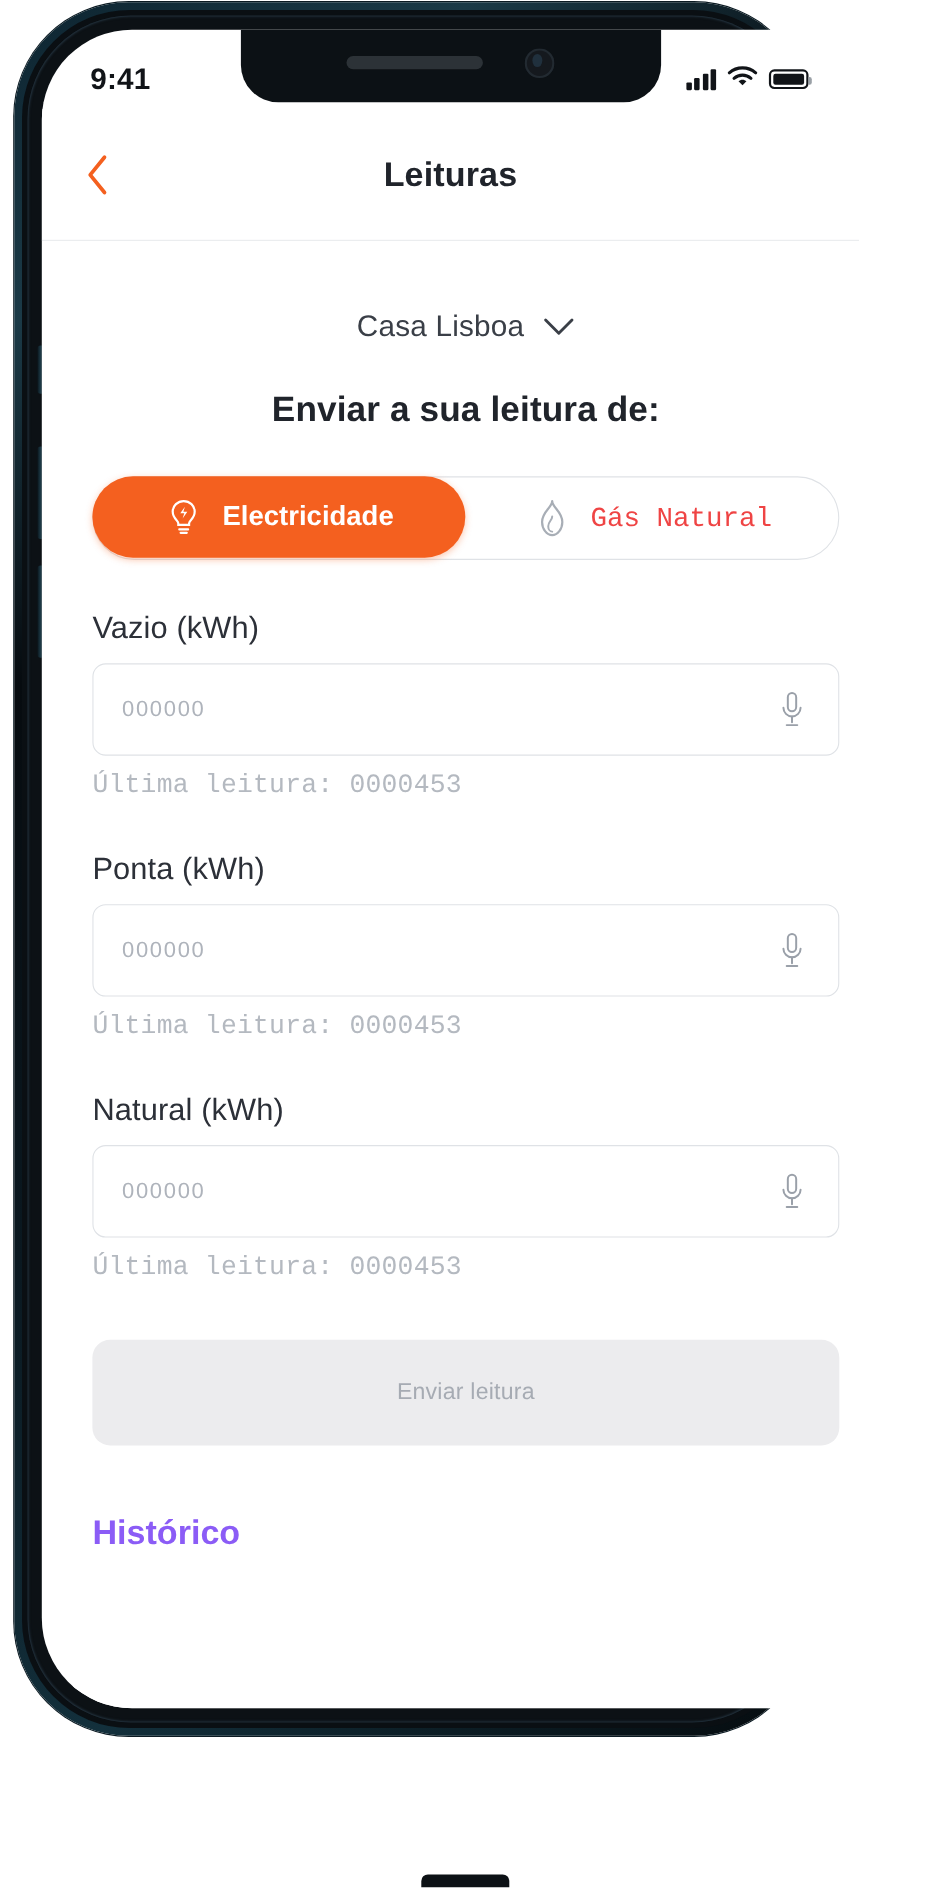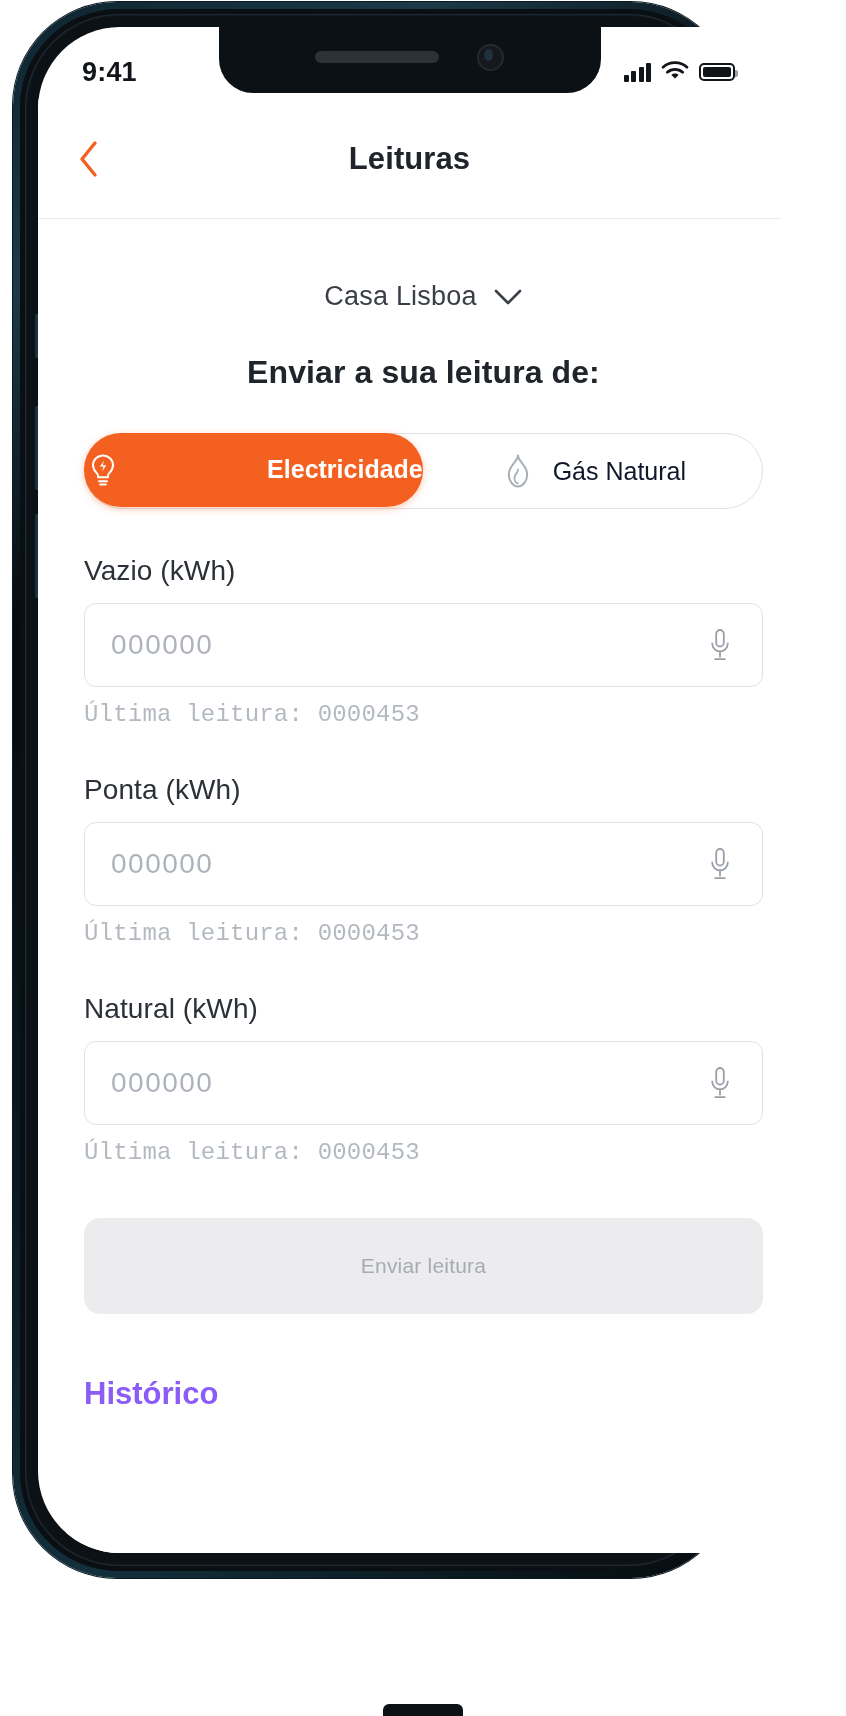--- a/index.html
+++ b/index.html
@@ -190,43 +190,42 @@
     font-size: 25px;
     cursor: pointer;
     height: 100%;
   }
   .seg.active {
     background: #f4601f;
     color: #ffffff;
     font-weight: 700;
     margin: -1.5px 0 -1.5px -1.5px;
     box-shadow: 0 2px 7px rgba(244,96,31,.35);
-    justify-content: space-between;
-  }
-  .seg.inactive { color: #0f172a; }
+  }
+  .seg.inactive { color: #ef4444; font-family: Liberation Mono, monospace; }
   .seg-icon { display: flex; align-items: center; justify-content: center; width: 38px; height: 38px; }
 
   
   .field { margin-top: 46px; }
   .field-label {
     font-size: 28px; color: #2c3038;
     margin-bottom: 16px; letter-spacing: .1px;
   }
   .input-wrap {
     height: 84px;
     border: 1.5px solid #dfe2e6;
     border-radius: 12px;
     display: flex; align-items: center;
     padding: 0 22px 0 26px;
     background: #ffffff;
   }
   .input-wrap input {
     flex: 1; border: 0; outline: none;
     font-family: "Liberation Sans", sans-serif;
-    font-size: 28px; color: #2c3038; background: transparent;
+    font-size: 20px; color: #2c3038; background: transparent;
     letter-spacing: 1.5px;
   }
   .input-wrap input::placeholder { color: #aeb3bb; letter-spacing: 1.5px; }
   .mic-btn {
     width: 40px; height: 44px;
     display: flex; align-items: center; justify-content: center;
     cursor: pointer;
   }
   .field-hint {
     margin-top: 14px;

